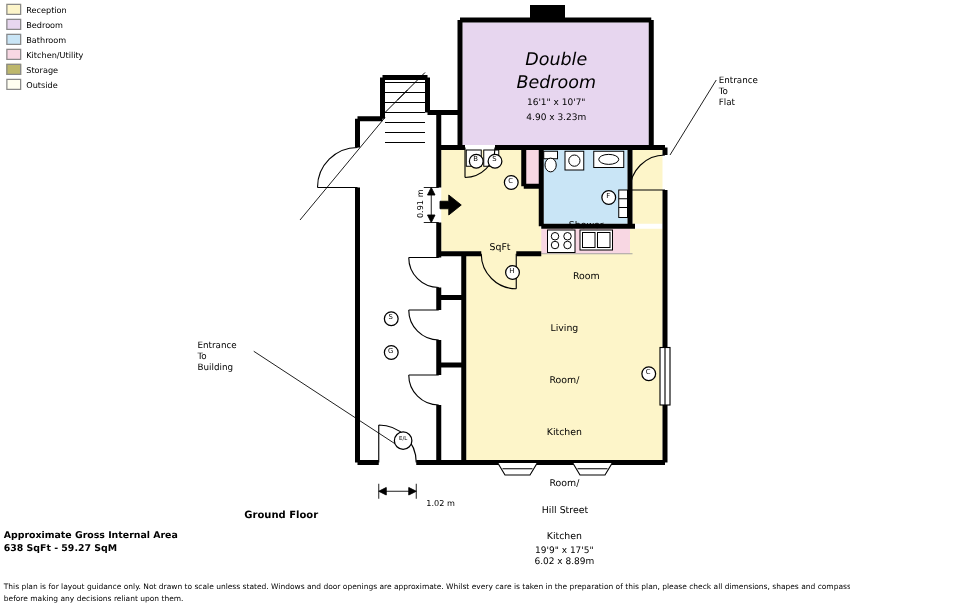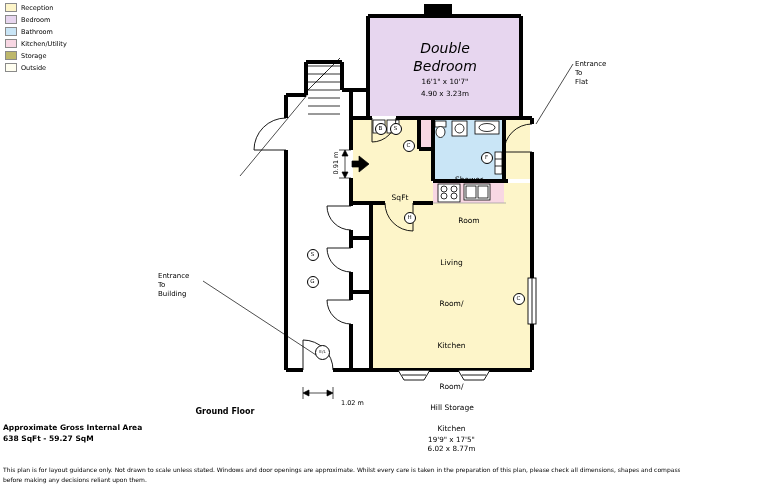--- a/index.html
+++ b/index.html
@@ -178,38 +178,38 @@
     <div class="room-name-sm">SqFt</div>
   </div>
 
   <div class="lbl" style="left:399px;top:226px;width:105px;">
     <div class="room-name-sm">Living</div>
     <div class="room-name-sm">Room/</div>
     <div class="room-name-sm">Kitchen</div>
     <div class="room-name-sm">Room/</div>
     <div class="room-name-sm">Kitchen</div>
     <div class="room-dims">19'9" x 17'5"</div>
-    <div class="room-dims" style="margin-top:0;">6.02 x 8.77m</div>
+    <div class="room-dims" style="margin-top:0;">6.02 x 8.89m</div>
   </div>
 
   <div class="abs side-label" style="left:575px;top:48px;width:60px;">
     <div>Entrance</div>
     <div>To</div>
     <div>Flat</div>
   </div>
 
 
   <div class="abs side-label" style="left:158px;top:260px;width:60px;">
     <div>Entrance</div>
     <div>To</div>
     <div>Building</div>
   </div>
 
   <div class="lbl caption-bold" style="left:180px;top:407px;width:90px;">Ground Floor</div>
-  <div class="lbl caption" style="left:412px;top:403px;width:80px;">Hill Storage</div>
+  <div class="lbl caption" style="left:412px;top:403px;width:80px;">Hill Street</div>
 
   <div class="abs dim-text rot" style="left:320px;top:158px;width:34px;height:10px;text-align:center;">0.91 m</div>
   <div class="abs dim-text" style="left:301px;top:399px;width:36px;text-align:left;margin-left:40px;">1.02 m</div>
 
   <span class="marker" style="left:374.5px;top:122.5px;">B</span>
   <span class="marker" style="left:389.5px;top:122.5px;">S</span>
   <span class="marker" style="left:402.5px;top:139.5px;">C</span>
   <span class="marker" style="left:480.5px;top:151.5px;">F</span>
   <span class="marker" style="left:403.5px;top:211.5px;">H</span>
   <span class="marker" style="left:306.5px;top:248.5px;">S</span>

